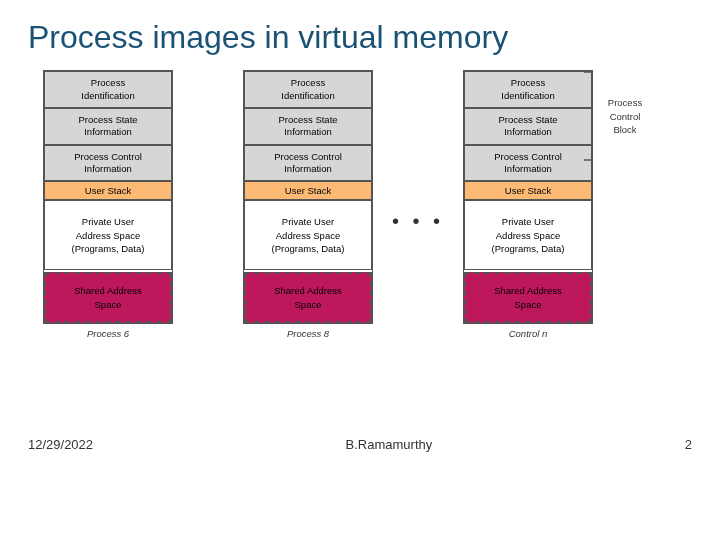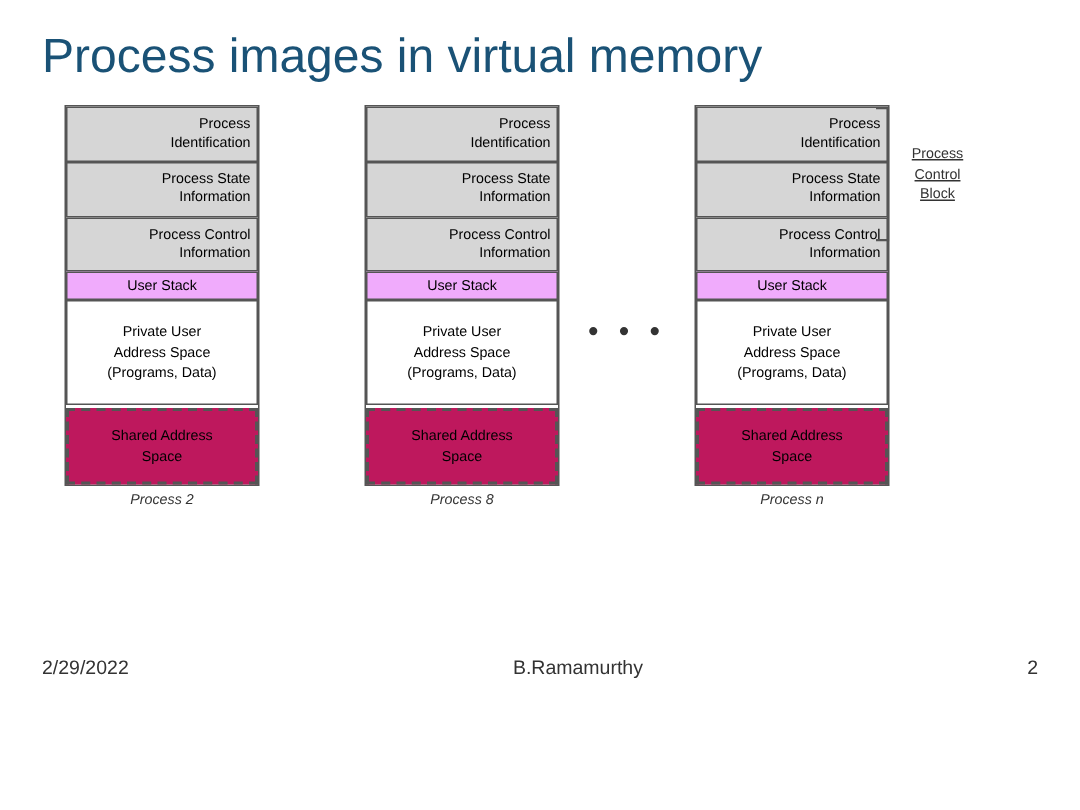--- a/index.html
+++ b/index.html
@@ -38,38 +38,38 @@
 
     .process-box-wrapper {
       border: 1.5px solid #555;
       width: 130px;
       display: flex;
       flex-direction: column;
     }
 
     .pcb-cell {
       border: 1px solid #555;
-      text-align: right;
+      text-align: center;
       font-size: 9.5px;
       line-height: 1.3;
       padding: 5px 4px;
       background: #fff;
       font-family: Arial, sans-serif;
     }
 
     .pcb-cell.highlight {
       background: #d6d6d6;
     }
 
     .separator-cell {
       border: 1px solid #555;
       text-align: center;
       font-size: 9.5px;
       padding: 3px 4px;
-      background: #f0abfc;
+      background: #fdba74;
     }
 
     .private-cell {
       border: 1px solid #555;
       text-align: center;
       font-size: 9.5px;
       line-height: 1.4;
       padding: 14px 2px;
       background: #fff;
     }
@@ -154,21 +154,21 @@
 
         <div class="process-column">
           <div class="process-box-wrapper">
             <div class="pcb-cell highlight">Process<br>Identification</div>
             <div class="pcb-cell highlight">Process State<br>Information</div>
             <div class="pcb-cell highlight">Process Control<br>Information</div>
             <div class="separator-cell">User Stack</div>
             <div class="private-cell">Private User<br>Address Space<br>(Programs, Data)</div>
             <div class="shared-cell">Shared Address<br>Space</div>
           </div>
-          <div class="process-label">Process 2</div>
+          <div class="process-label">Process 6</div>
         </div>
 
         <div class="spacer-col"></div>
 
         <div class="process-column">
           <div class="process-box-wrapper">
             <div class="pcb-cell highlight">Process<br>Identification</div>
             <div class="pcb-cell highlight">Process State<br>Information</div>
             <div class="pcb-cell highlight">Process Control<br>Information</div>
             <div class="separator-cell">User Stack</div>
@@ -182,34 +182,34 @@
 
         <div class="process-column" style="position:relative;">
           <div class="process-box-wrapper">
             <div class="pcb-cell highlight">Process<br>Identification</div>
             <div class="pcb-cell highlight">Process State<br>Information</div>
             <div class="pcb-cell highlight">Process Control<br>Information</div>
             <div class="separator-cell">User Stack</div>
             <div class="private-cell">Private User<br>Address Space<br>(Programs, Data)</div>
             <div class="shared-cell">Shared Address<br>Space</div>
           </div>
-          <div class="process-label">Process n</div>
+          <div class="process-label">Control n</div>
 
           <div style="position:absolute; left:134px; top:0; display:flex; flex-direction:row; align-items:center; height:92px;">
             <svg width="14" height="92">
               <path d="M2,2 L10,2 L10,90 L2,90" fill="none" stroke="#555" stroke-width="1.5"></path>
             </svg>
-            <div style="font-size:9.5px; line-height:1.4; color:#333; margin-left:3px; text-align:center; width:52px;text-decoration:underline;">Process
+            <div style="font-size:9.5px; line-height:1.4; color:#333; margin-left:3px; text-align:center; width:52px;">Process
 Control
 Block</div>
           </div>
         </div>
 
       </div>
     </div>
   </div>
 
   <div class="footer">
-    <span>2/29/2022</span>
+    <span>12/29/2022</span>
     <span>B.Ramamurthy</span>
     <span>2</span>
   </div>
 </div>
 
 </body></html>

